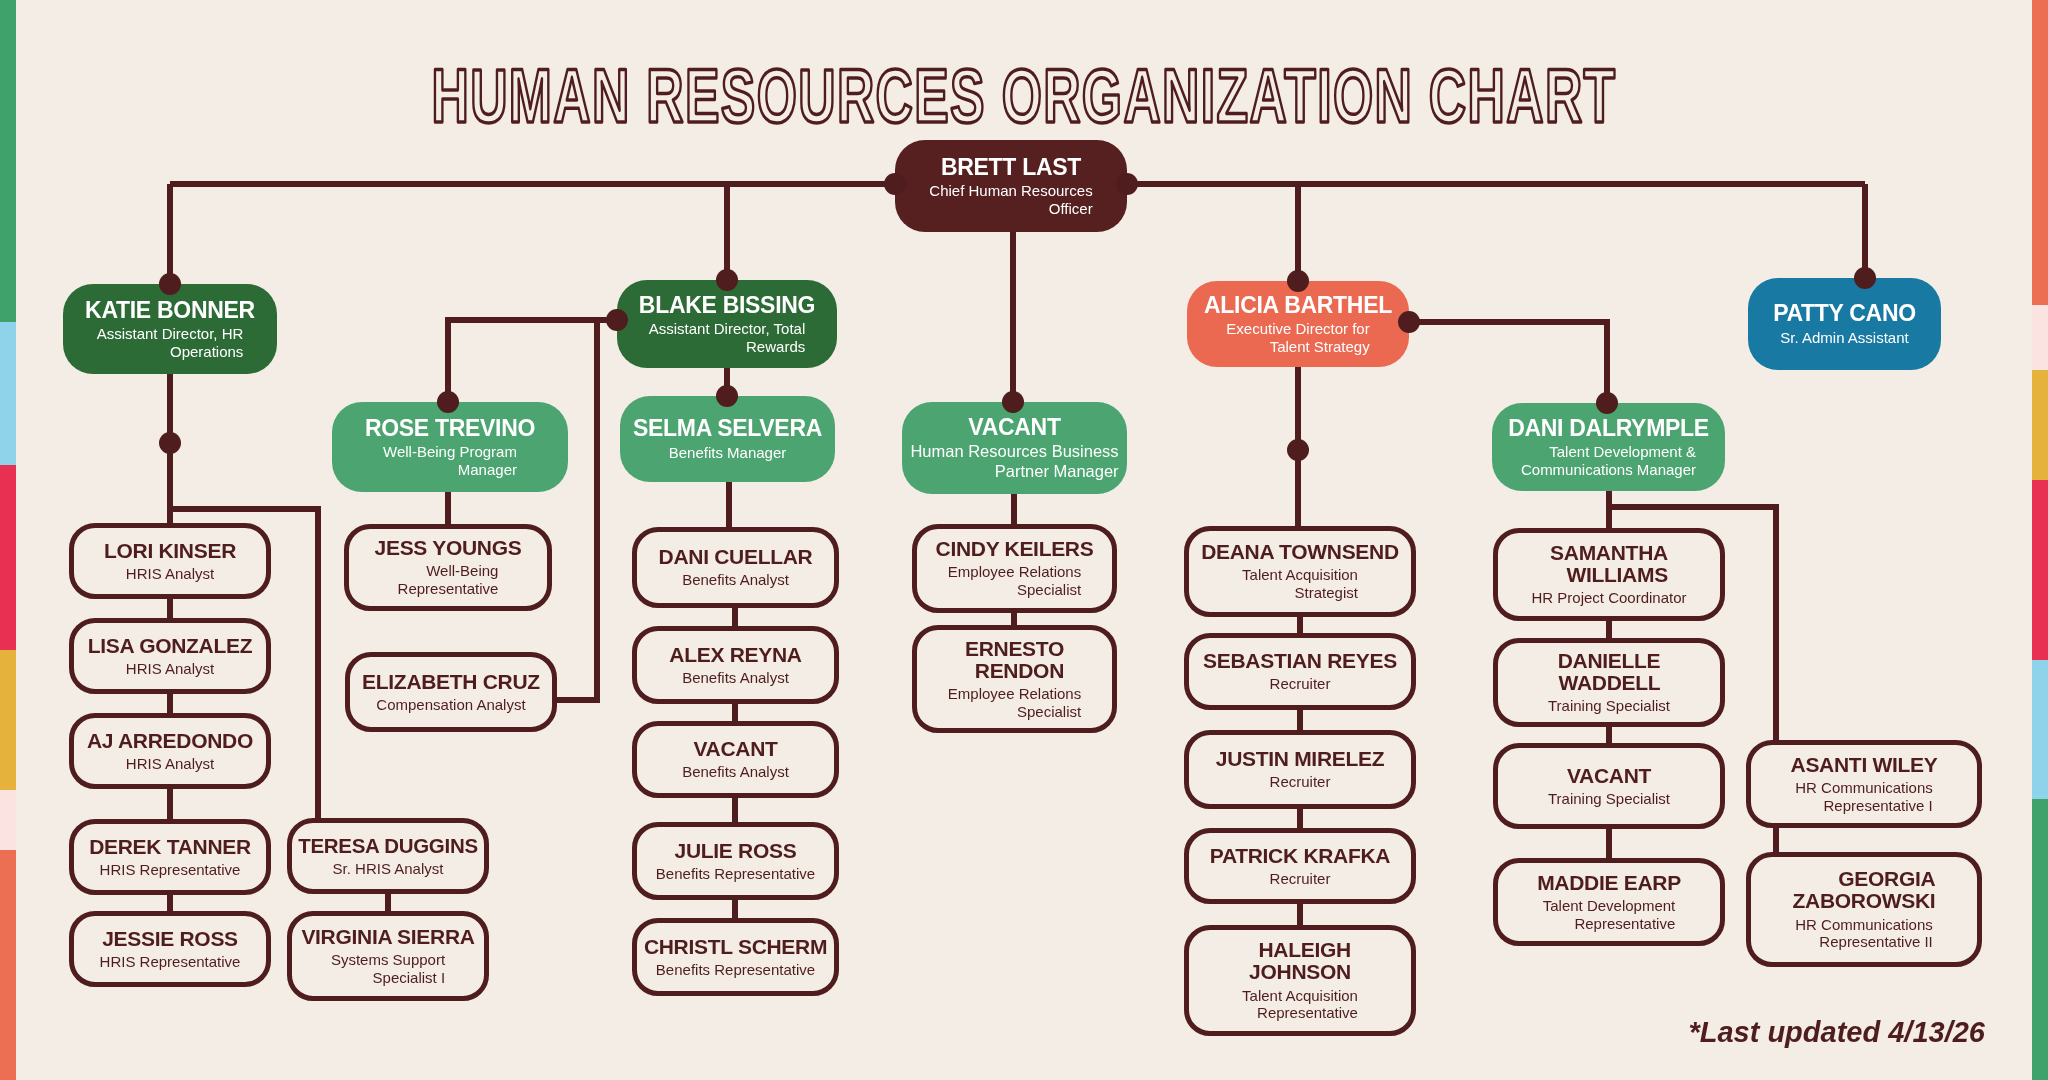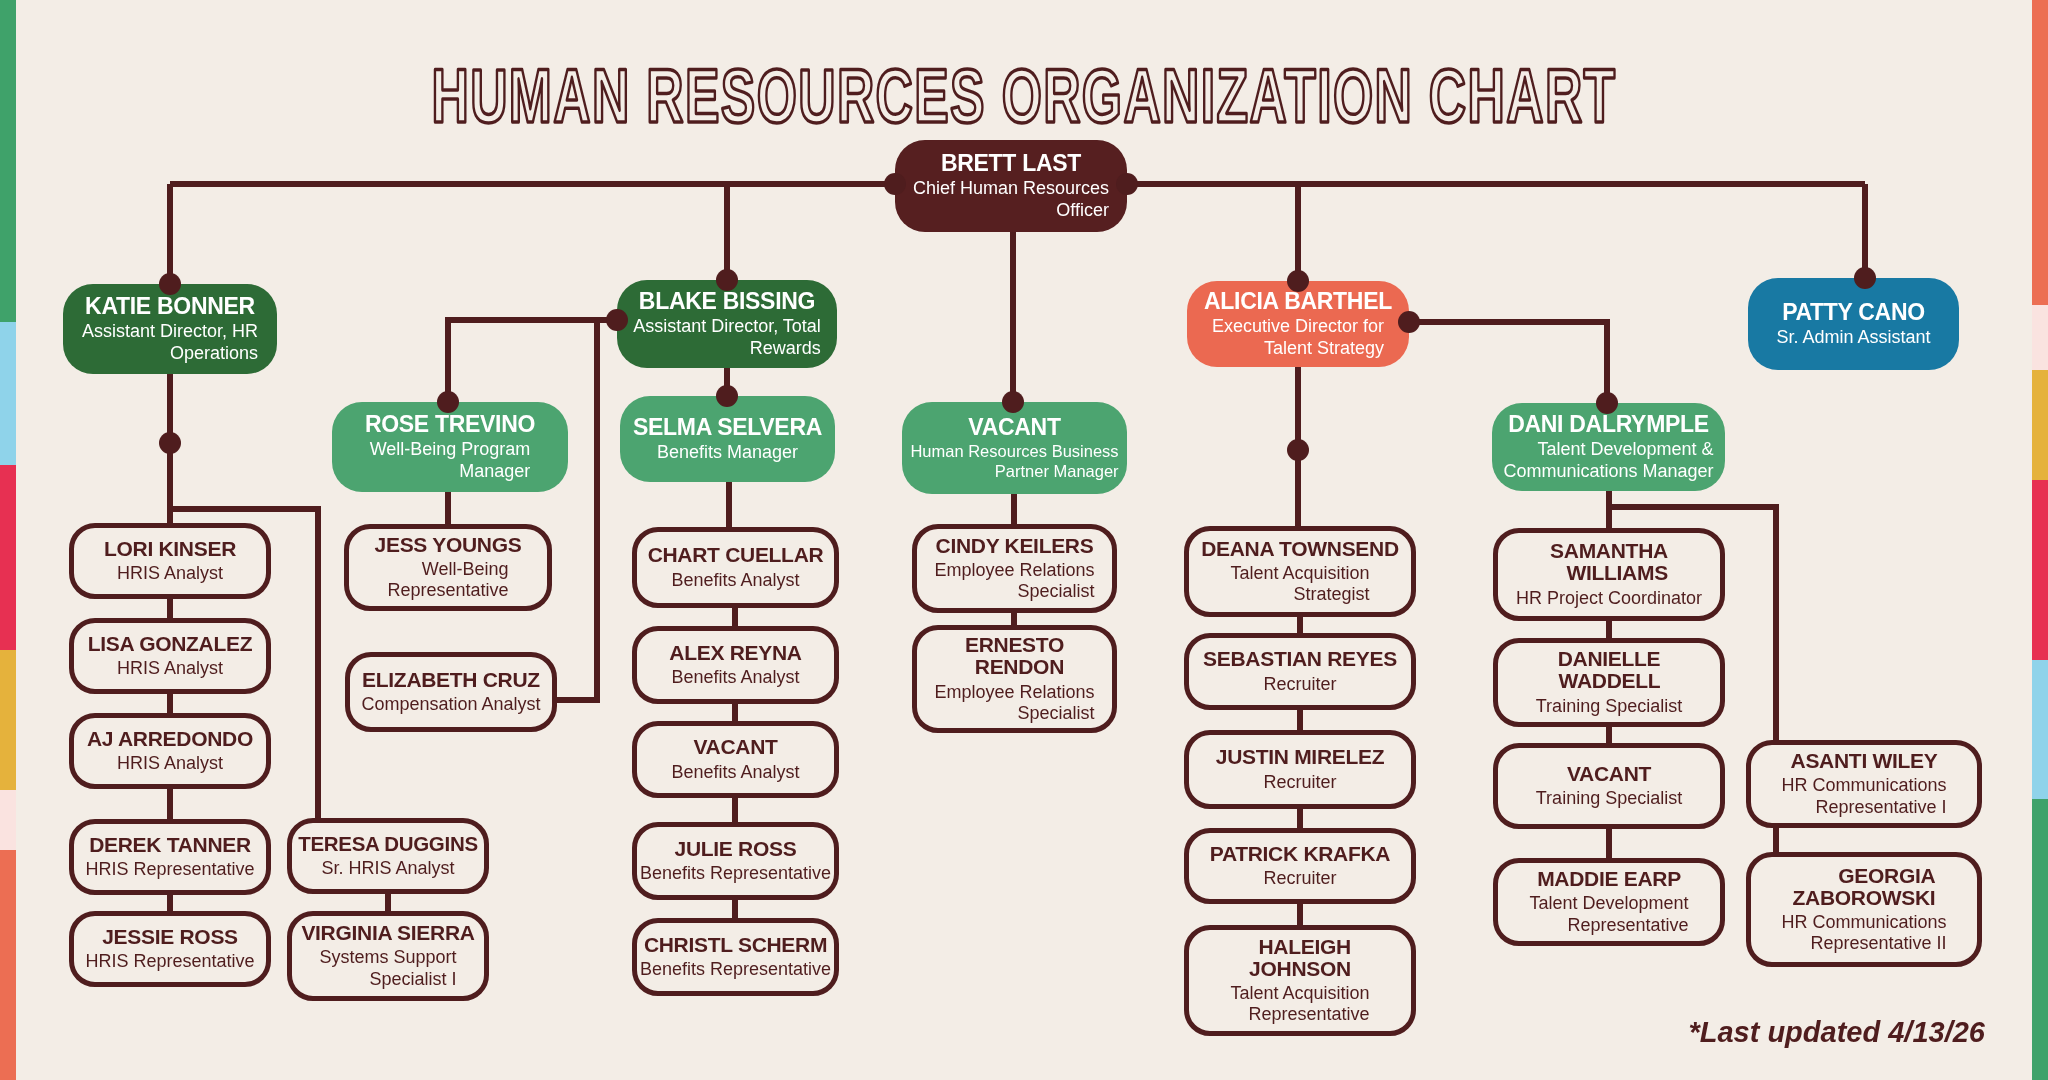--- a/index.html
+++ b/index.html
@@ -11,21 +11,21 @@
   #dots-layer{z-index:3;}
   .stripe{position:absolute;width:16px;z-index:4;}
   .node{
     position:absolute;z-index:2;display:flex;flex-direction:column;align-items:center;
     justify-content:center;text-align:right;box-sizing:border-box;overflow:hidden;
     padding:4px 7px;border-radius:30px;
   }
   .node.staff{border:5px solid;border-radius:26px;}
   .node .nm{font-weight:bold;white-space:pre;line-height:1.06;letter-spacing:-0.3px;font-size:23px;}
   .node.staff .nm{font-size:21px;}
-  .node .rl{white-space:pre;line-height:1.18;margin-top:3px;font-size:18px;}
+  .node .rl{white-space:pre;line-height:1.18;margin-top:3px;font-size:15px;}
   #title-layer{position:absolute;left:0;top:0;z-index:2;pointer-events:none;}
   #footnote{
     position:absolute;right:63px;top:1016px;z-index:2;
     font-size:29px;font-weight:bold;font-style:italic;
   }
 </style>
 </head>
 <body>
 
 <div id="canvas" style="background: rgb(243, 237, 230);">
@@ -82,21 +82,21 @@
       <div class="node" style="left: 617px; top: 280px; width: 220px; height: 88px; background: rgb(45, 107, 54); color: rgb(255, 255, 255);">
         <div class="nm">BLAKE BISSING</div>
         <div class="rl">Assistant Director, Total
 Rewards</div>
       </div>
       <div class="node" style="left: 1187px; top: 281px; width: 222px; height: 86px; background: rgb(235, 105, 81); color: rgb(255, 255, 255);">
         <div class="nm">ALICIA BARTHEL</div>
         <div class="rl">Executive Director for
 Talent Strategy</div>
       </div>
-      <div class="node" style="left: 1748px; top: 278px; width: 211px; height: 92px; background: rgb(24, 121, 163); color: rgb(255, 255, 255);">
+      <div class="node" style="left: 1748px; top: 278px; width: 193px; height: 92px; background: rgb(24, 121, 163); color: rgb(255, 255, 255);">
         <div class="nm">PATTY CANO</div>
         <div class="rl">Sr. Admin Assistant</div>
       </div>
       <div class="node" style="left: 332px; top: 402px; width: 236px; height: 90px; background: rgb(76, 164, 112); color: rgb(255, 255, 255);">
         <div class="nm">ROSE TREVINO</div>
         <div class="rl">Well-Being Program
 Manager</div>
       </div>
       <div class="node" style="left: 620px; top: 396px; width: 215px; height: 86px; background: rgb(76, 164, 112); color: rgb(255, 255, 255);">
         <div class="nm">SELMA SELVERA</div>
@@ -144,21 +144,21 @@
       <div class="node staff" style="left: 344px; top: 524px; width: 208px; height: 87px; background: rgb(243, 237, 230); color: rgb(79, 29, 30); border-color: rgb(79, 29, 30);">
         <div class="nm">JESS YOUNGS</div>
         <div class="rl">Well-Being
 Representative</div>
       </div>
       <div class="node staff" style="left: 345px; top: 652px; width: 212px; height: 80px; background: rgb(243, 237, 230); color: rgb(79, 29, 30); border-color: rgb(79, 29, 30);">
         <div class="nm">ELIZABETH CRUZ</div>
         <div class="rl">Compensation Analyst</div>
       </div>
       <div class="node staff" style="left: 632px; top: 527px; width: 207px; height: 81px; background: rgb(243, 237, 230); color: rgb(79, 29, 30); border-color: rgb(79, 29, 30);">
-        <div class="nm">CHART CUELLAR</div>
+        <div class="nm">DANI CUELLAR</div>
         <div class="rl">Benefits Analyst</div>
       </div>
       <div class="node staff" style="left: 632px; top: 626px; width: 207px; height: 78px; background: rgb(243, 237, 230); color: rgb(79, 29, 30); border-color: rgb(79, 29, 30);">
         <div class="nm">ALEX REYNA</div>
         <div class="rl">Benefits Analyst</div>
       </div>
       <div class="node staff" style="left: 632px; top: 721px; width: 207px; height: 77px; background: rgb(243, 237, 230); color: rgb(79, 29, 30); border-color: rgb(79, 29, 30);">
         <div class="nm">VACANT</div>
         <div class="rl">Benefits Analyst</div>
       </div>

